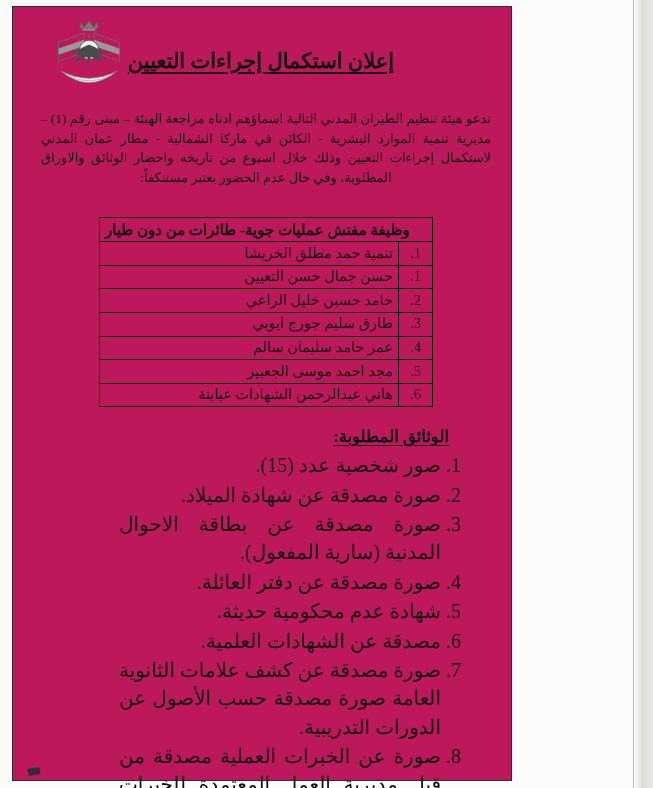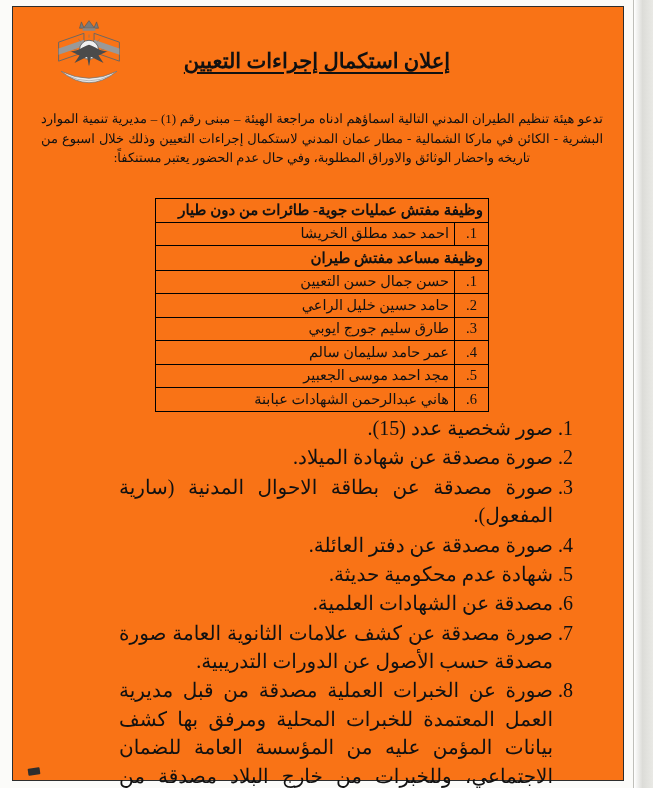--- a/index.html
+++ b/index.html
@@ -12,23 +12,23 @@
     font-family: "Liberation Serif", "DejaVu Serif", serif;
   }
   .scan-strip {
     position: absolute; top: 0; right: 0;
     width: 20px; height: 100%;
     background: linear-gradient(to right, #ffffff, #dcdcd8 45%, #e9e9e5);
     border-left: 1px solid #bfbfba;
   }
   .page {
     position: absolute; left: 12px; top: 6px;
-    width: 612px; height: 775px;
+    width: 500px; height: 775px;
     border: 1.5px solid #2d2d2d;
-    background: #f97316;
+    background: #be185d;
     padding: 8px 16px 0 24px;
   }
   
   .header { position: relative; height: 92px; }
   .coa { position: absolute; left: 14px; top: 0; width: 76px; height: 86px; }
   .carc { position: absolute; right: 2px; top: 6px; width: 64px; height: 66px; }
   .doc-title {
     position: absolute; left: 90px; right: 100px; top: 34px;
     text-align: center;
     font-size: 21px; font-weight: 700;
@@ -53,21 +53,21 @@
     margin: 30px auto 0 auto;
   }
   table.names td {
     border: 1px solid #000;
     font-size: 14.5px;
     padding: 1.5px 5px;
     line-height: 1.35;
   }
   table.names tr.sec td {
     font-weight: 700;
-    text-align: right;
+    text-align: left;
     font-size: 15px;
   }
   table.names td.num { width: 34px; text-align: center; direction: rtl; }
   table.names td.nm  { text-align: right; }
   
   .docs-heading {
     direction: rtl;
     text-align: right;
     margin: 20px 46px 4px 0;
     font-size: 16.5px; font-weight: 700;
@@ -149,24 +149,21 @@
 
   <p class="intro">تدعو هيئة تنظيم الطيران المدني التالية اسماؤهم ادناه مراجعة الهيئة – مبنى رقم (1) – مديرية تنمية الموارد البشرية - الكائن في ماركا الشمالية - مطار عمان المدني لاستكمال إجراءات التعيين وذلك خلال اسبوع من تاريخه واحضار الوثائق والاوراق المطلوبة، وفي حال عدم الحضور يعتبر مستنكفاً:</p>
 
   <table class="names">
     <tbody>
       <tr class="sec">
         <td colspan="2">وظيفة مفتش عمليات جوية- طائرات من دون طيار</td>
       </tr>
       <tr>
         <td class="num">1.</td>
-        <td class="nm">احمد حمد مطلق الخريشا</td>
-      </tr>
-      <tr class="sec">
-        <td colspan="2">وظيفة مساعد مفتش طيران</td>
+        <td class="nm">تنمية حمد مطلق الخريشا</td>
       </tr>
       <tr>
         <td class="num">1.</td>
         <td class="nm">حسن جمال حسن التعيين</td>
       </tr>
       <tr>
         <td class="num">2.</td>
         <td class="nm">حامد حسين خليل الراعي</td>
       </tr>
       <tr>
@@ -181,20 +178,21 @@
         <td class="num">5.</td>
         <td class="nm">مجد احمد موسى الجعبير</td>
       </tr>
       <tr>
         <td class="num">6.</td>
         <td class="nm">هاني عبدالرحمن الشهادات عبابنة</td>
       </tr>
     </tbody>
   </table>
 
+  <h2 class="docs-heading">الوثائق المطلوبة:</h2>
 
   <ol class="docs">
     <li>صور شخصية عدد (15).</li>
     <li>صورة مصدقة عن شهادة الميلاد.</li>
     <li>صورة مصدقة عن بطاقة الاحوال المدنية (سارية المفعول).</li>
     <li>صورة مصدقة عن دفتر العائلة.</li>
     <li>شهادة عدم محكومية حديثة.</li>
     <li>مصدقة عن الشهادات العلمية.</li>
     <li>صورة مصدقة عن كشف علامات الثانوية العامة صورة مصدقة حسب الأصول عن الدورات التدريبية.</li>
     <li>صورة عن الخبرات العملية مصدقة من قبل مديرية العمل المعتمدة للخبرات المحلية ومرفق بها كشف بيانات المؤمن عليه من المؤسسة العامة للضمان الاجتماعي، وللخبرات من خارج البلاد مصدقة من وزارة الخارجية.</li>

